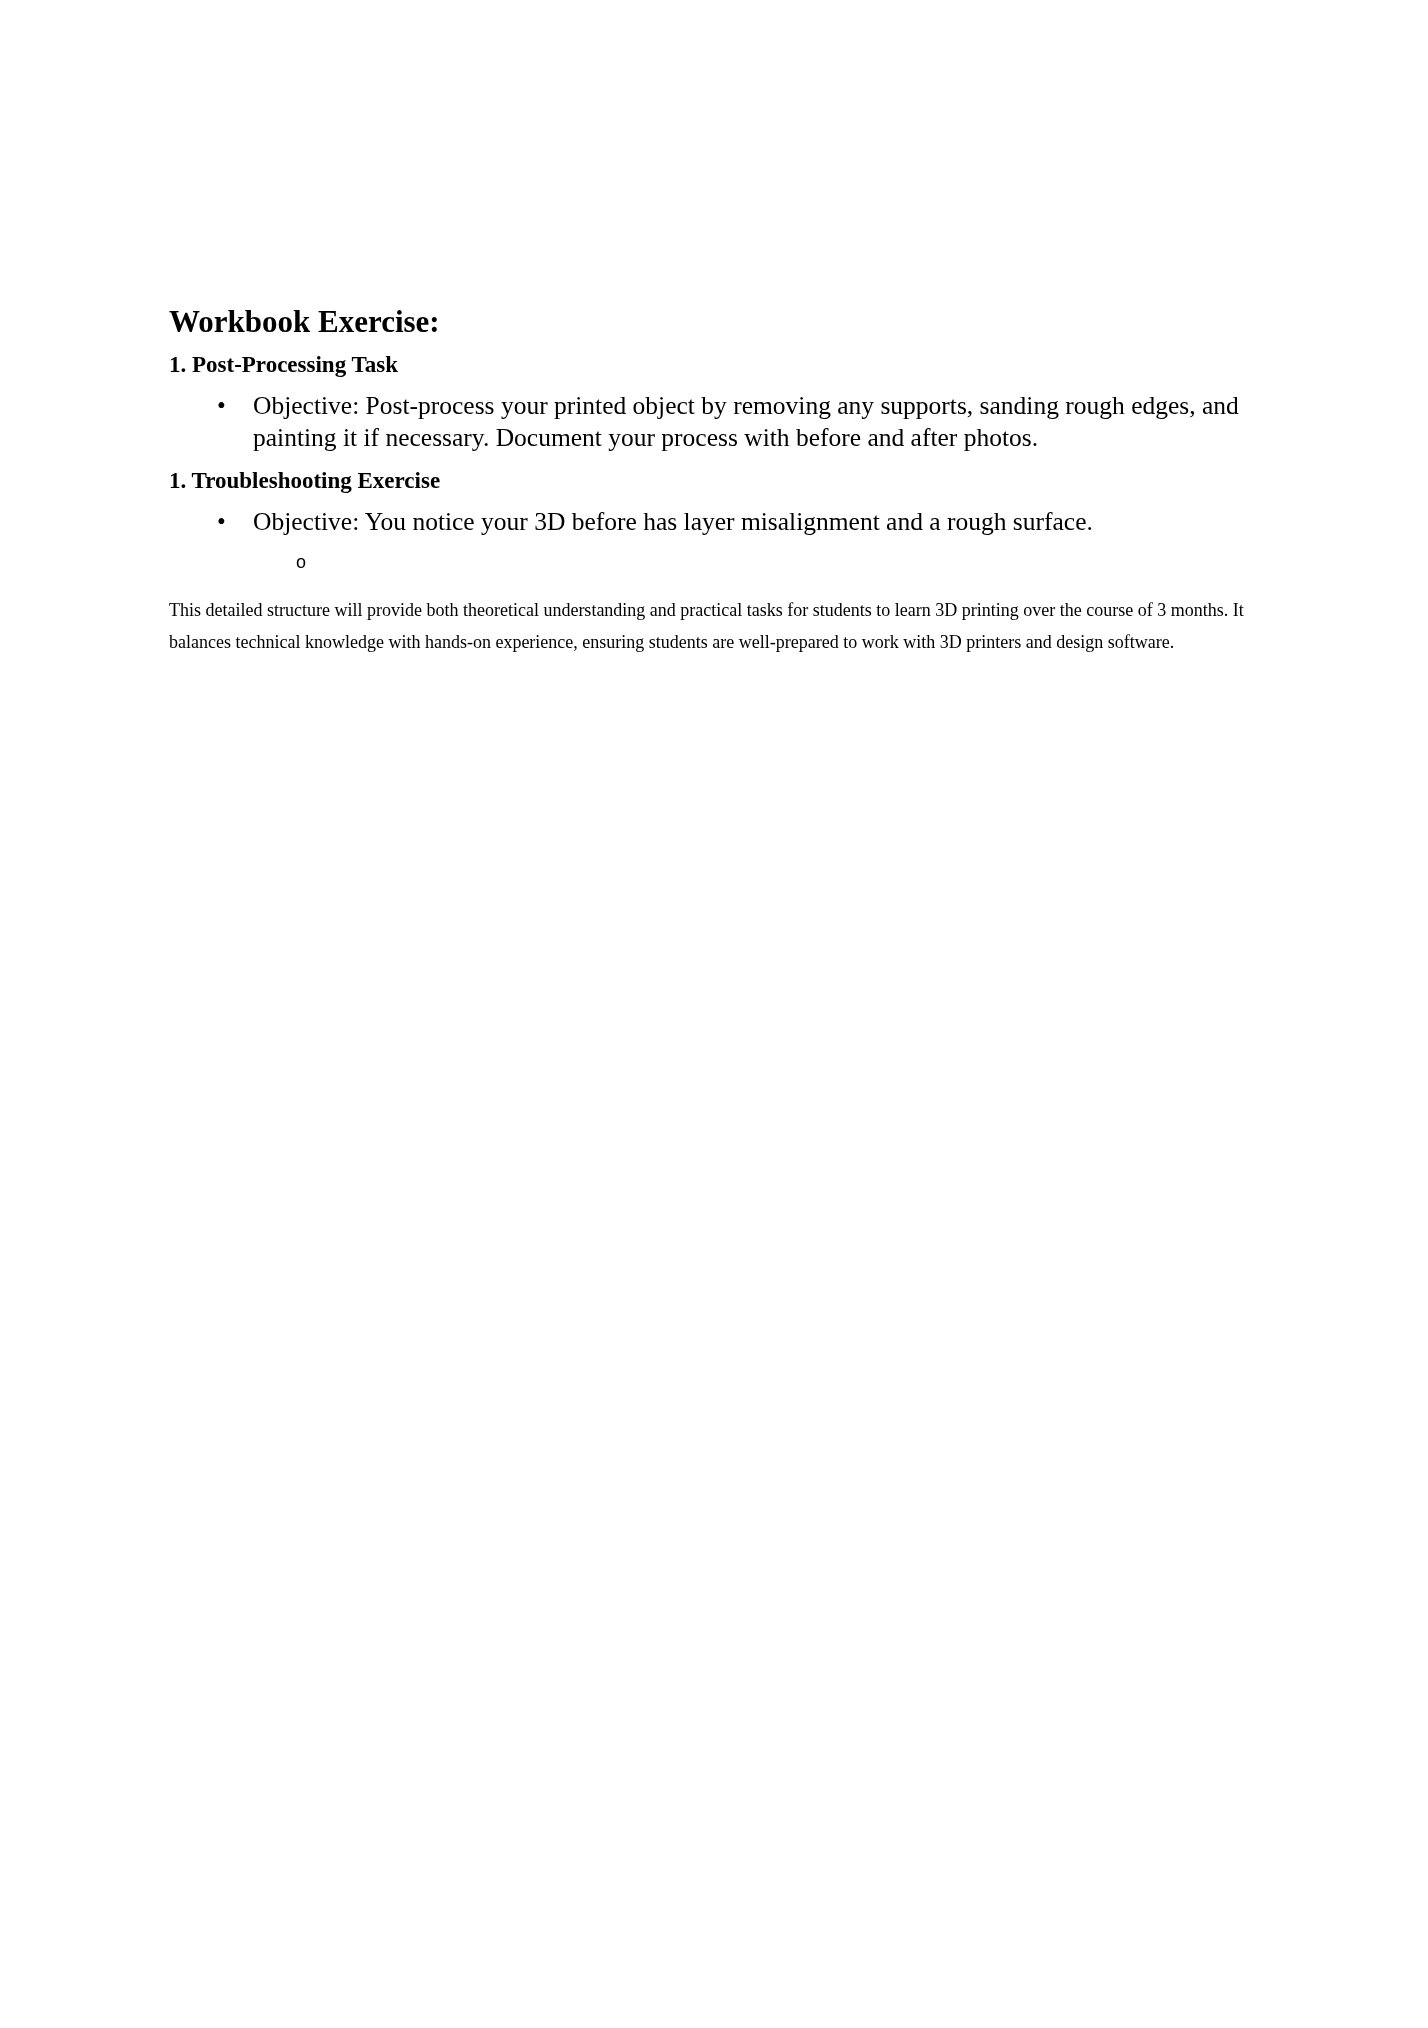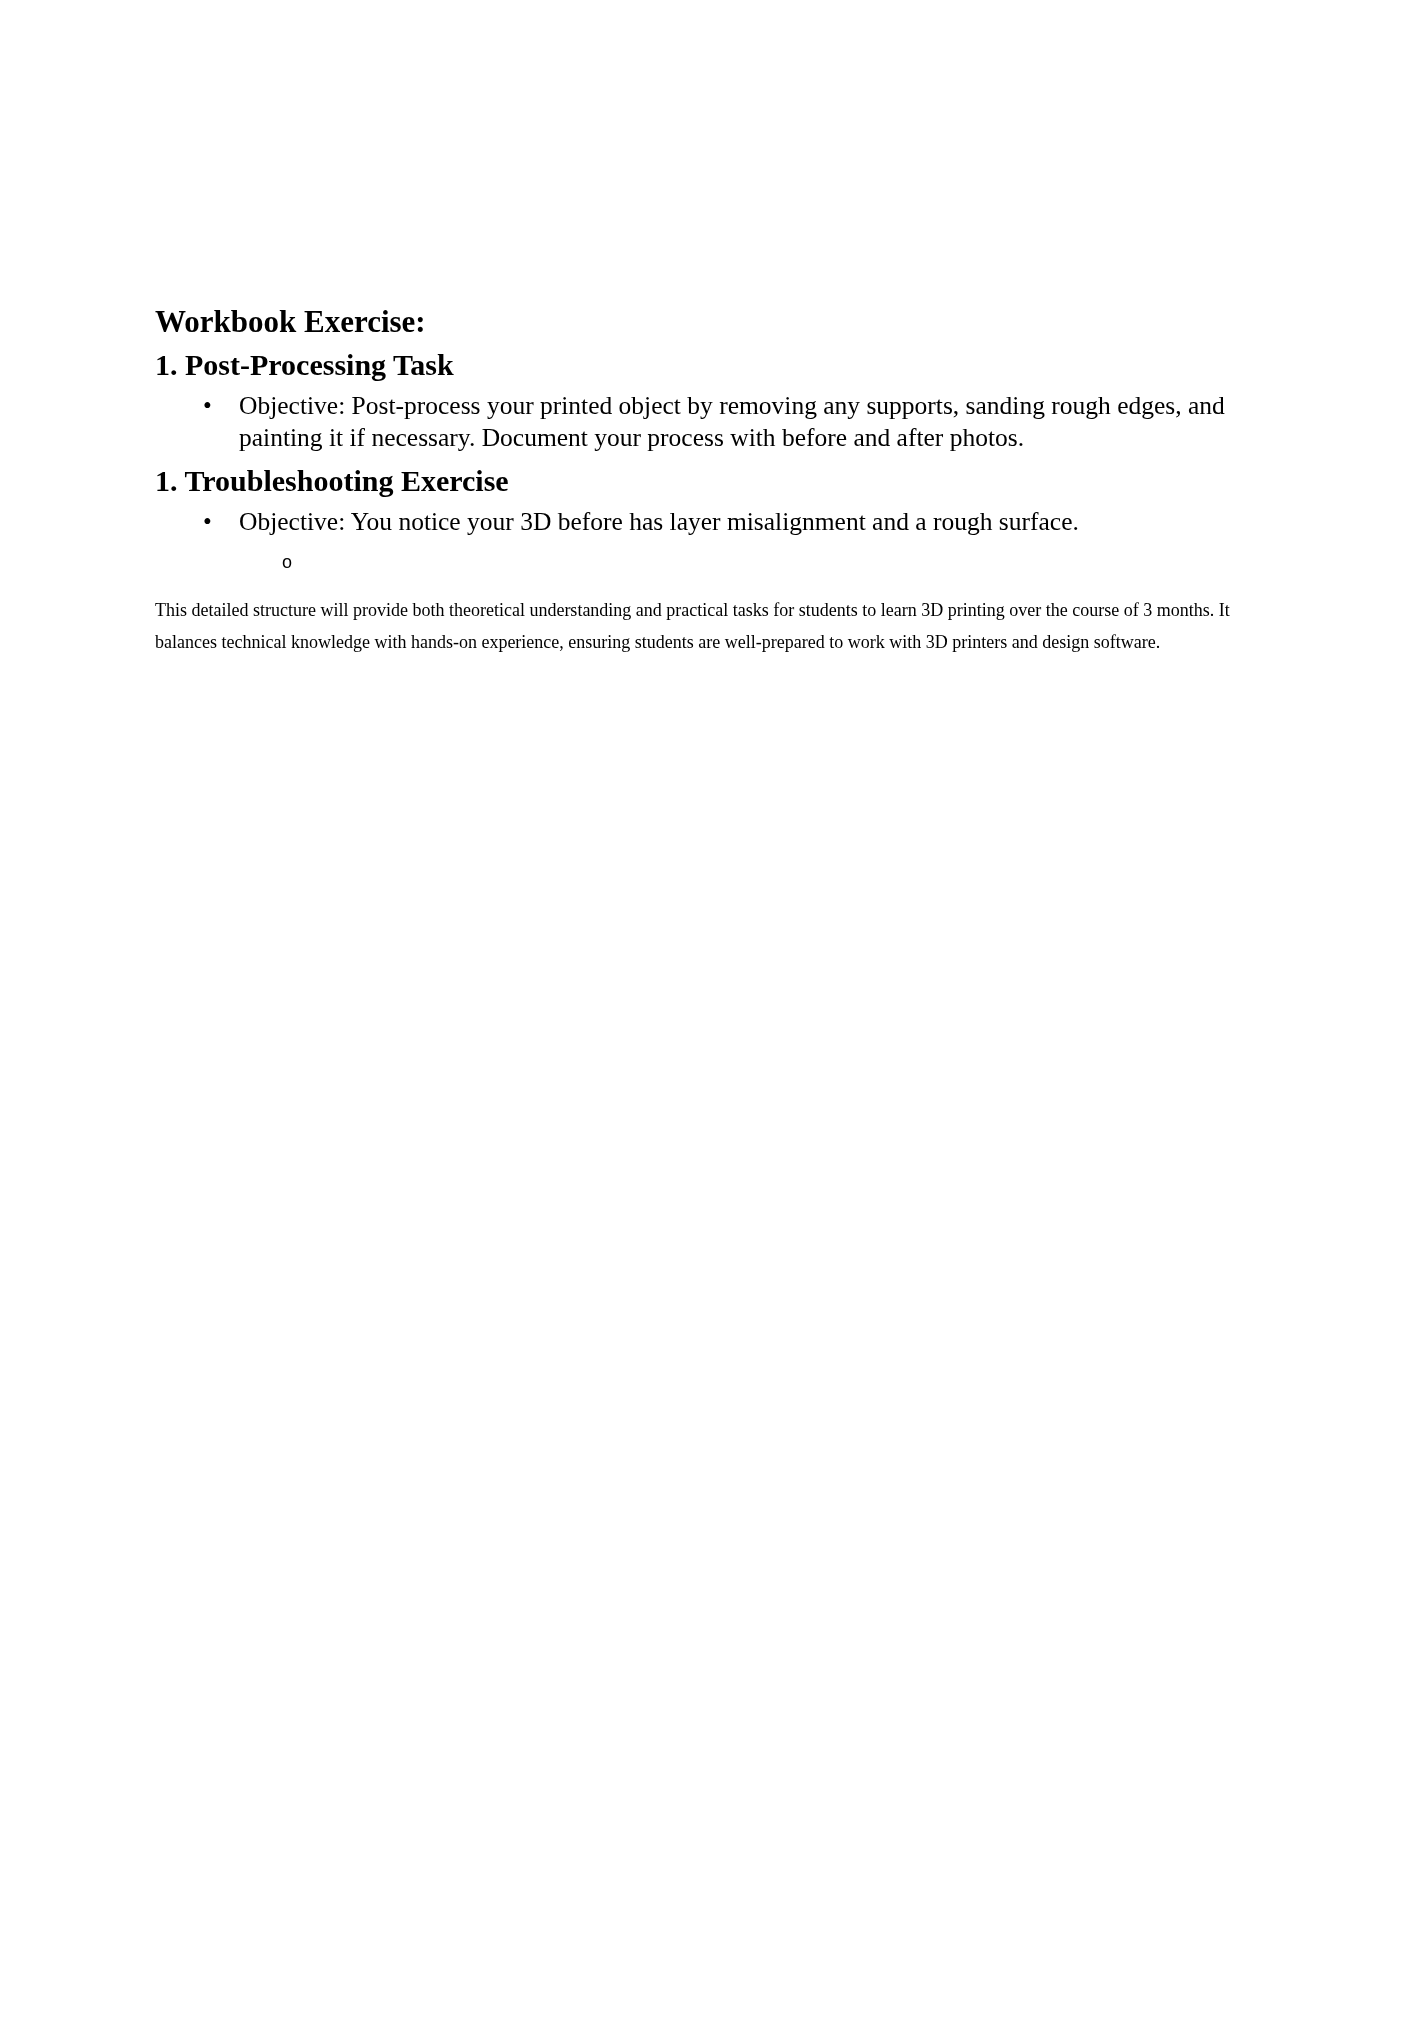--- a/index.html
+++ b/index.html
@@ -1,23 +1,23 @@
 <!DOCTYPE html>
 <html><head>
 <meta charset="utf-8">
 <style>
   html, body { margin: 0; padding: 0; background: #ffffff; }
   body {
     width: 1428px; height: 2028px; position: relative; overflow: hidden;
     font-family: "Liberation Serif", serif; color: #000;
   }
   .page { position: absolute; left: 0; top: 0; width: 1428px; height: 2028px; background: #fff; }
-  .content { position: absolute; left: 155px; top: 300px; width: 1090px; }
+  .content { position: absolute; left: 169px; top: 300px; width: 1090px; }
   .h-title { font-size: 31px; font-weight: bold; margin: 0; line-height: 44px; }
-  .h-sub { font-size: 30px; font-weight: bold; margin: 0; line-height: 42px; }
+  .h-sub { font-size: 23px; font-weight: bold; margin: 0; line-height: 42px; }
   .bullet-list { list-style: none; margin: 0; padding: 0; }
   .bullet-item { position: relative; padding-left: 84px; font-size: 25.5px; line-height: 32px; margin: 4px 0 6px 0; }
   .bullet-dot { position: absolute; left: 48px; top: 0; font-size: 25px; }
   .sub-item { position: relative; padding-left: 169px; font-size: 25.5px; line-height: 32px; margin: 8px 0 0 0; }
   .sub-marker { position: absolute; left: 127px; top: 0; font-family: "Liberation Sans", sans-serif; font-size: 18px; }
   .para { font-size: 18px; line-height: 32px; margin: 56px 8px 0 0; width: 1085px; }
   b { font-weight: normal; }
 </style>
 </head>
 <body>

